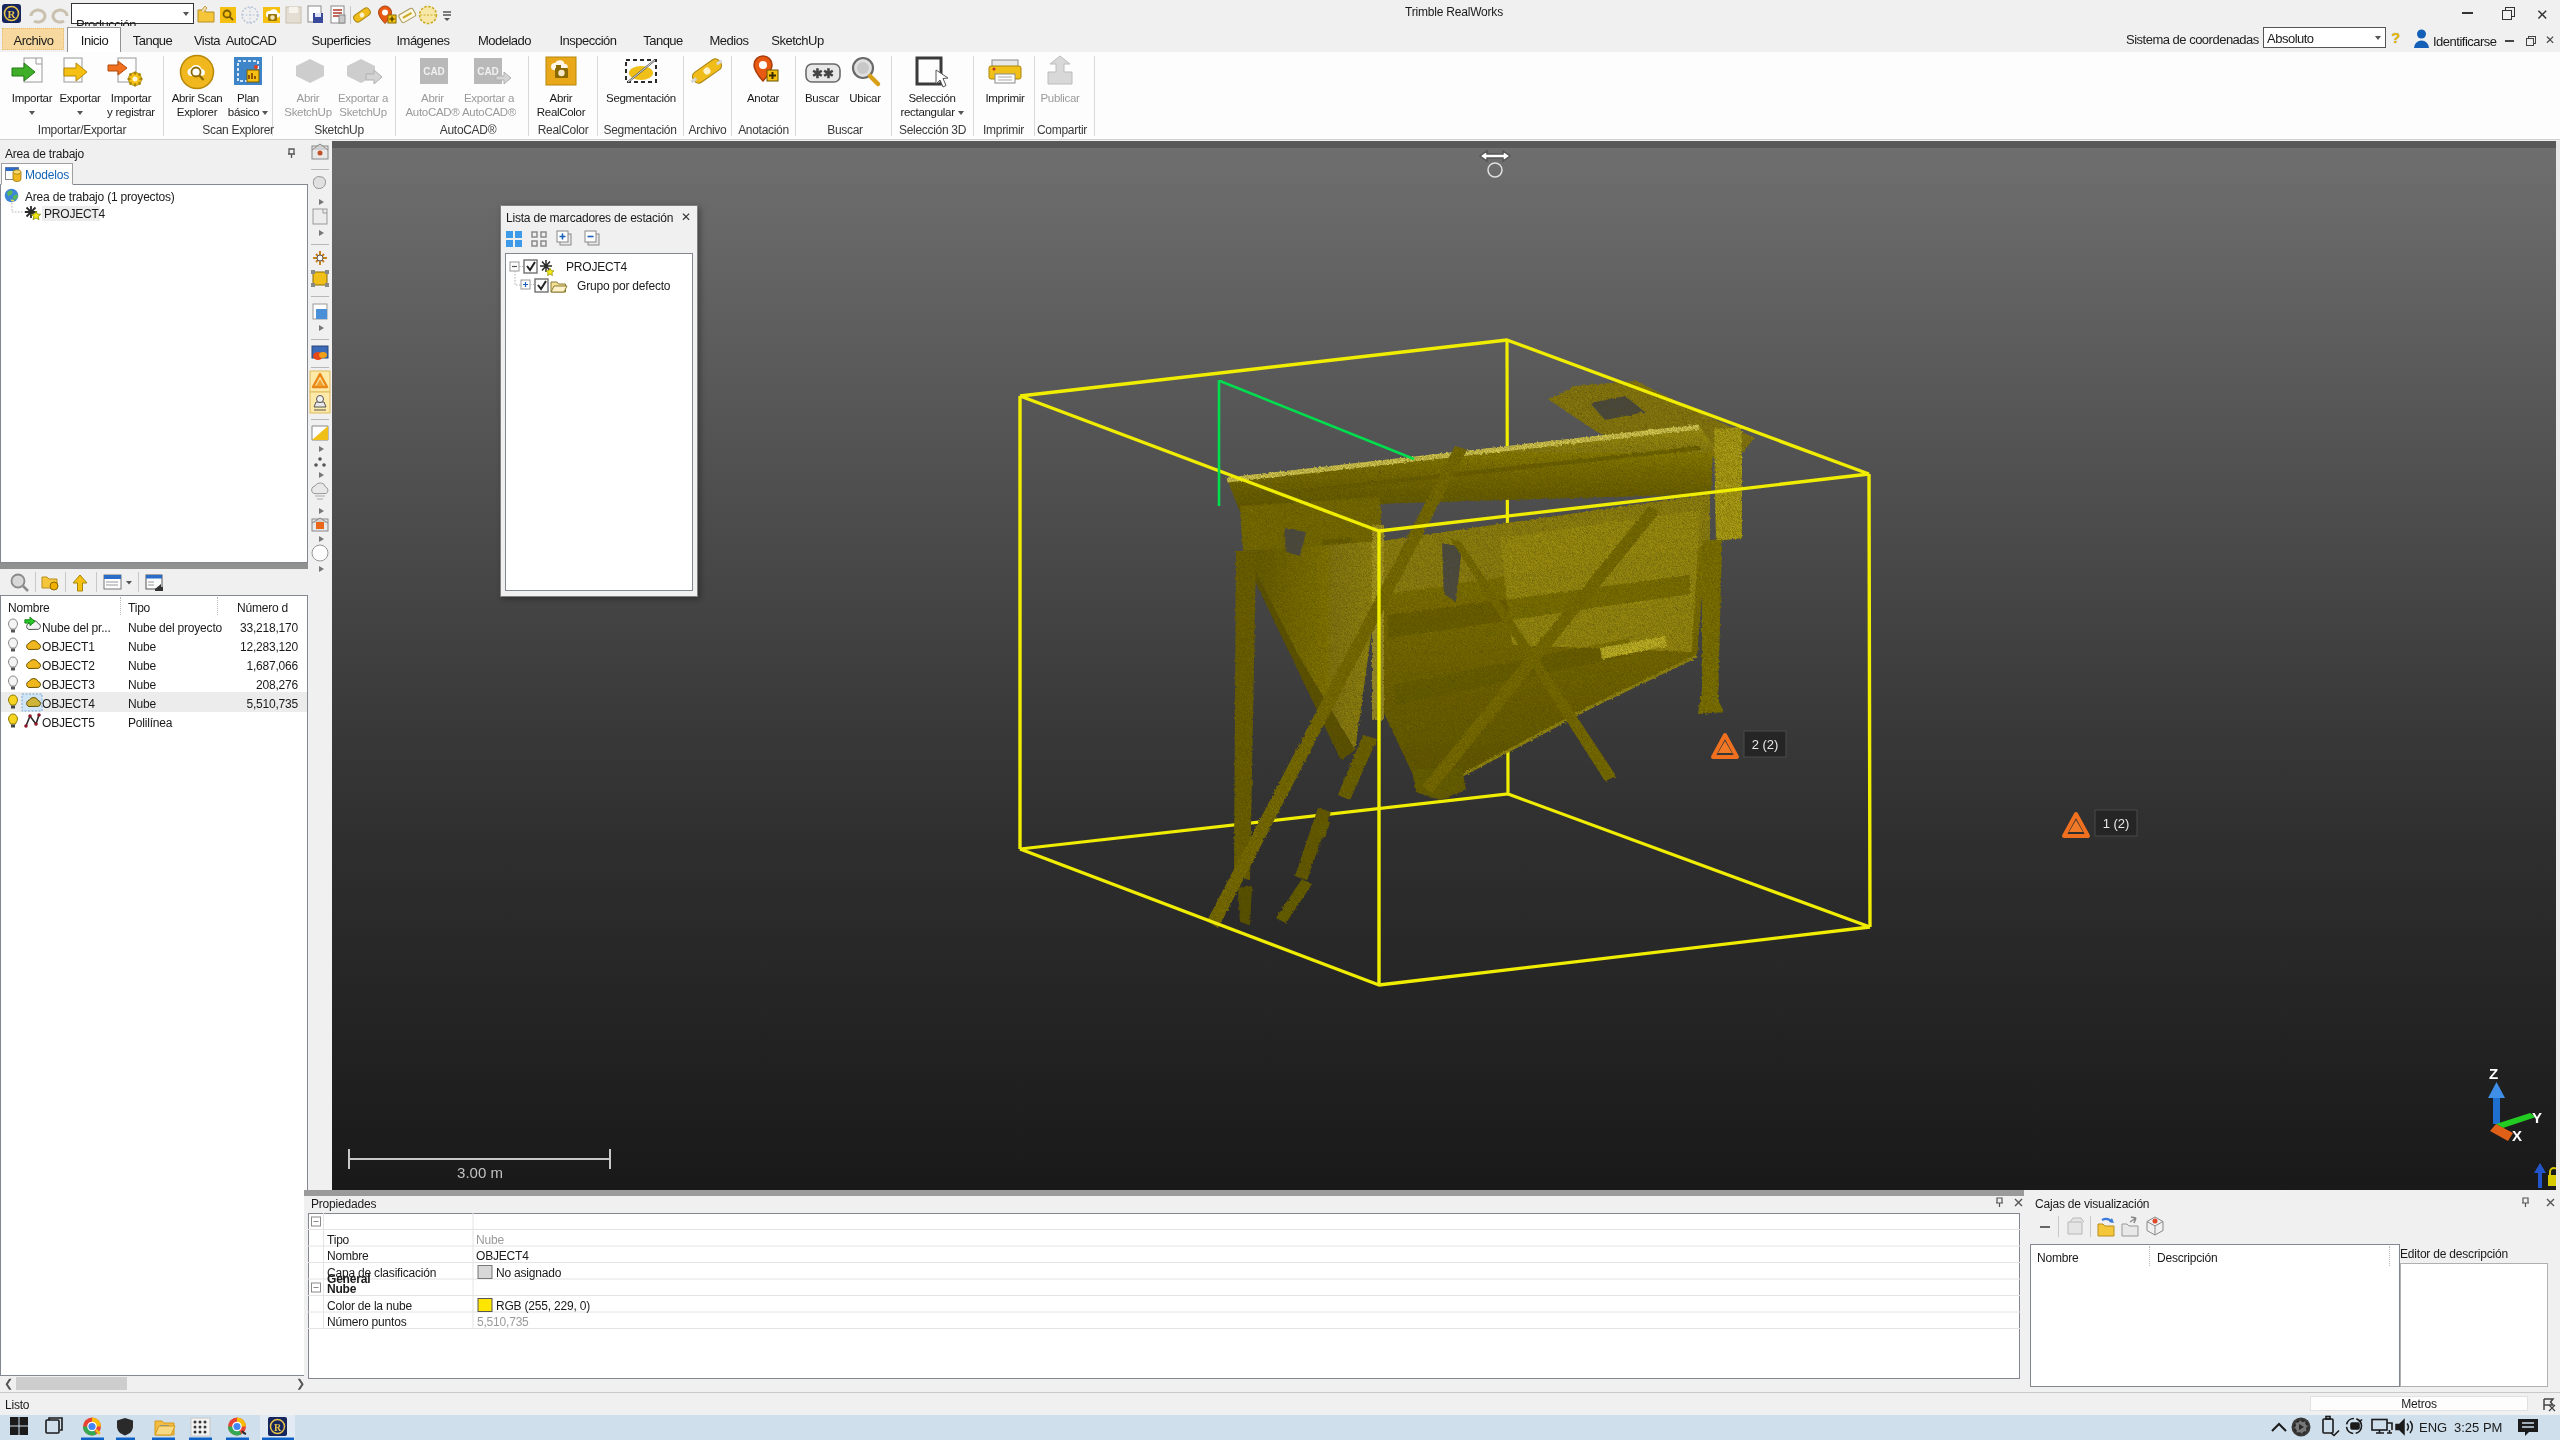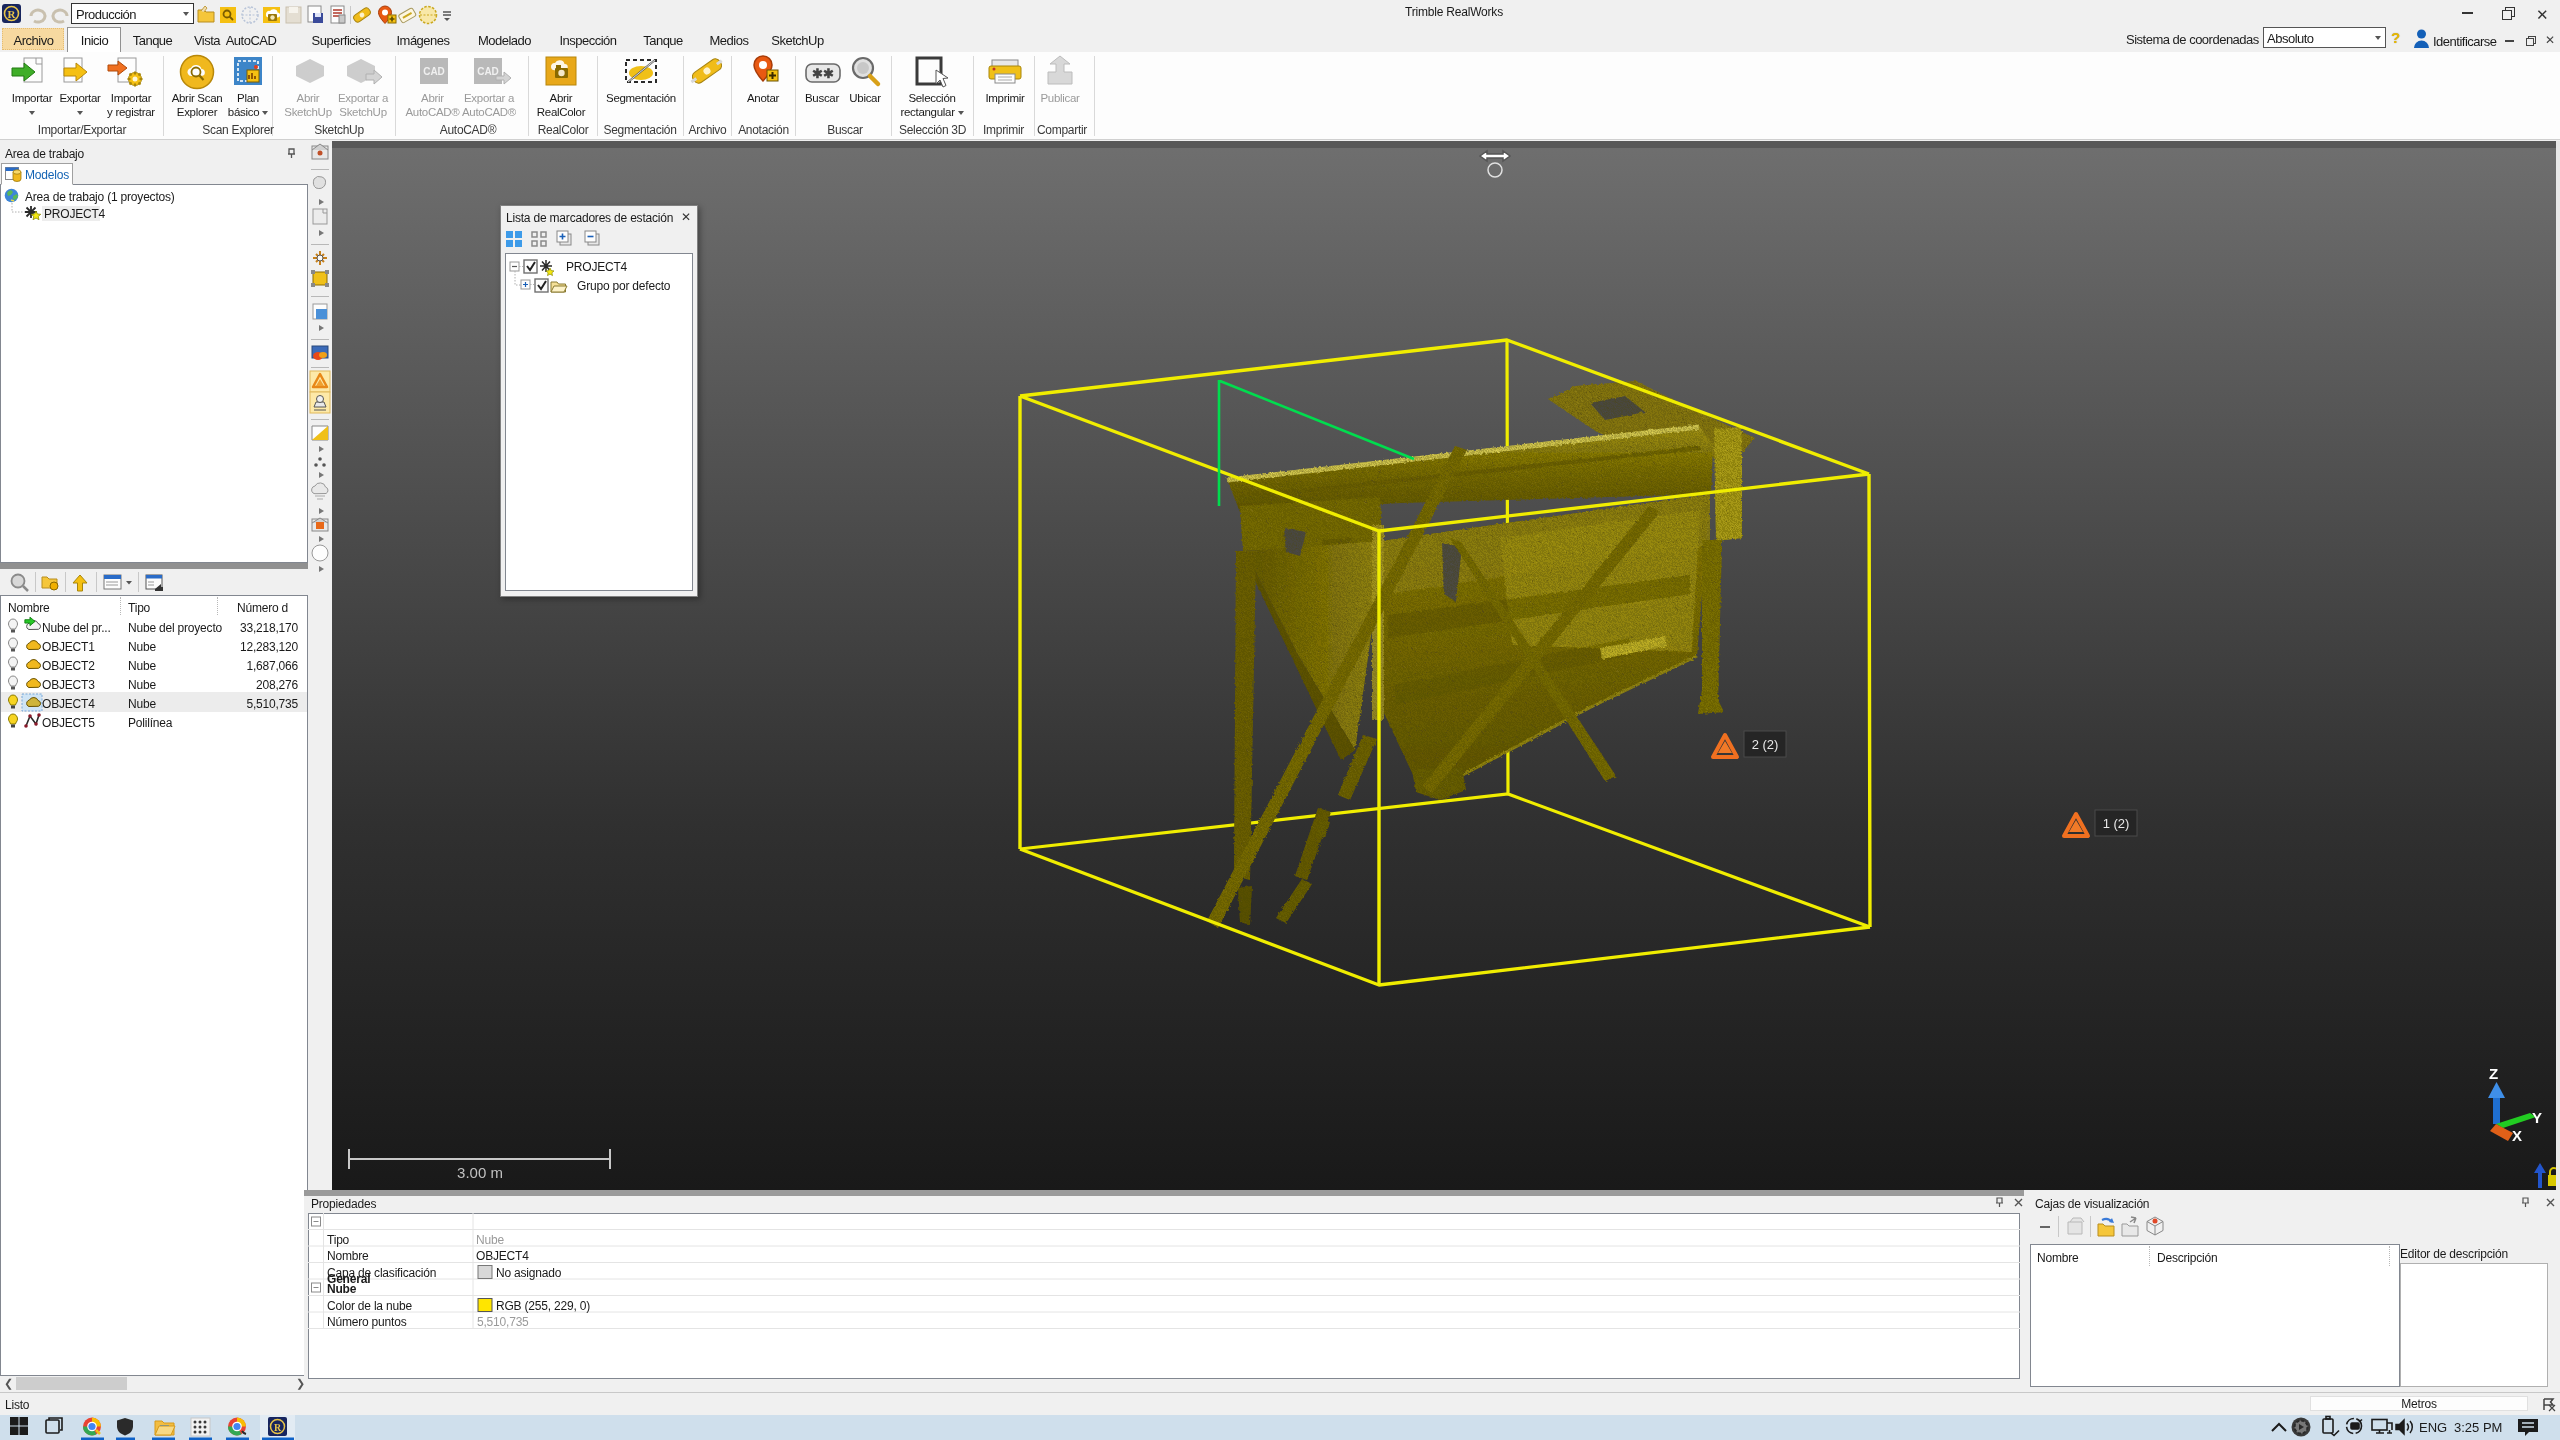--- a/index.html
+++ b/index.html
@@ -75,21 +75,21 @@
         <path d="M402,13.5 h10" stroke="#caa820" stroke-width="2"></path>
       </g>
 
 <circle cx="428" cy="13" r="8.5" fill="#f8e8a8" stroke="#caa820" stroke-dasharray="2.5,1.5" stroke-width="1.5"></circle>
 <path d="M420,13 h17" stroke="#caa820" stroke-width="1.2" stroke-dasharray="2,1.5"></path>
 
 <path d="M443,10 h8 M443,13 h8" stroke="#555" stroke-width="1.4"></path>
 <path d="M444,16 l3,3 3,-3 Z" fill="#555"></path>
 </svg>
 <div class="abs" style="left:71px;top:3px;width:123px;height:21px;background:#fff;border:1px solid #333;box-sizing:border-box;"></div>
-<div class="abs t13" style="left:76px;top:7px;text-align:center;">Producción</div>
+<div class="abs t13" style="left:76px;top:17px;text-align:center;">Producción</div>
 <div class="abs" style="left:183px;top:12px;line-height:0;"><span class="caret"></span></div>
 </div>
 
 <div class="abs" style="left:0;top:26px;width:2560px;height:26px;background:#f0f0f0;"></div>
 <div class="abs" style="left:2px;top:28px;width:62px;height:22px;background:#f7d9a0;border:1px dotted #e5bc72;box-sizing:border-box;"></div>
 <div class="abs" style="left:67px;top:27px;width:54px;height:25px;background:#fff;border:1px solid #919191;border-bottom:none;box-sizing:border-box;"></div>
 <div id="tabs">
 <div class="abs t13 ctr" style="left:3px;top:33px;width:61px;">Archivo</div>
 <div class="abs t13 ctr" style="left:67px;top:33px;width:55px;">Inicio</div>
 <div class="abs t13 ctr" style="left:122px;top:33px;width:61px;">Tanque</div>

